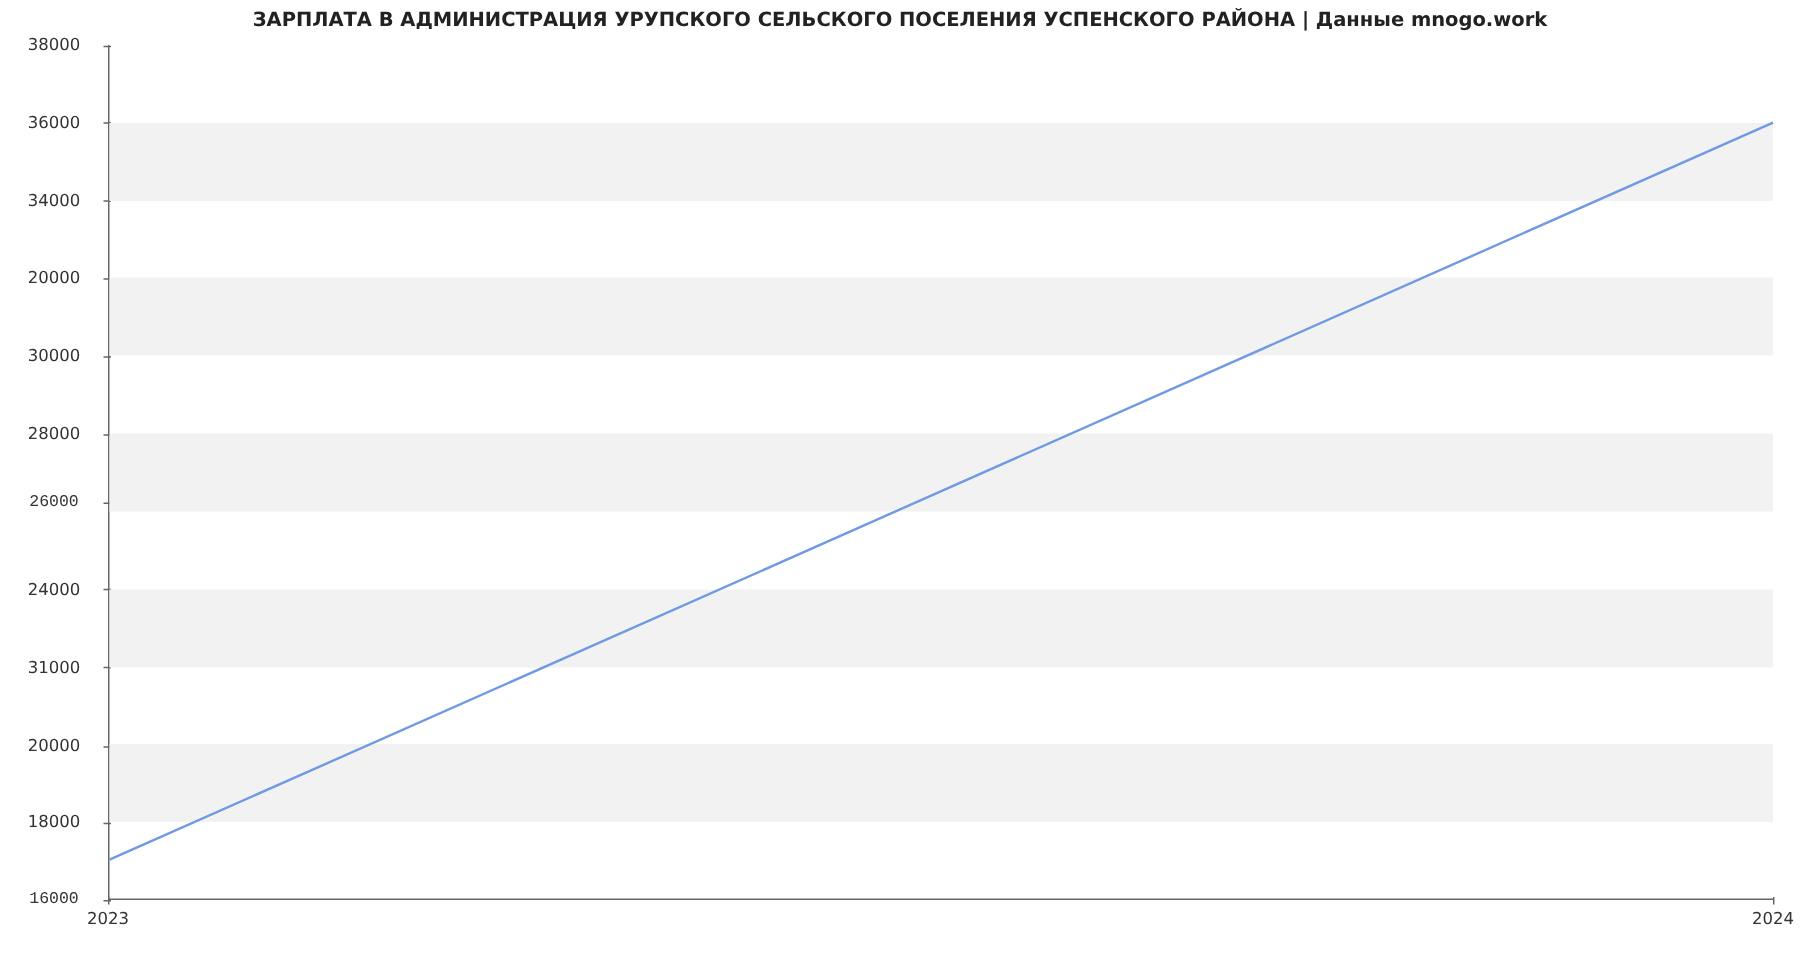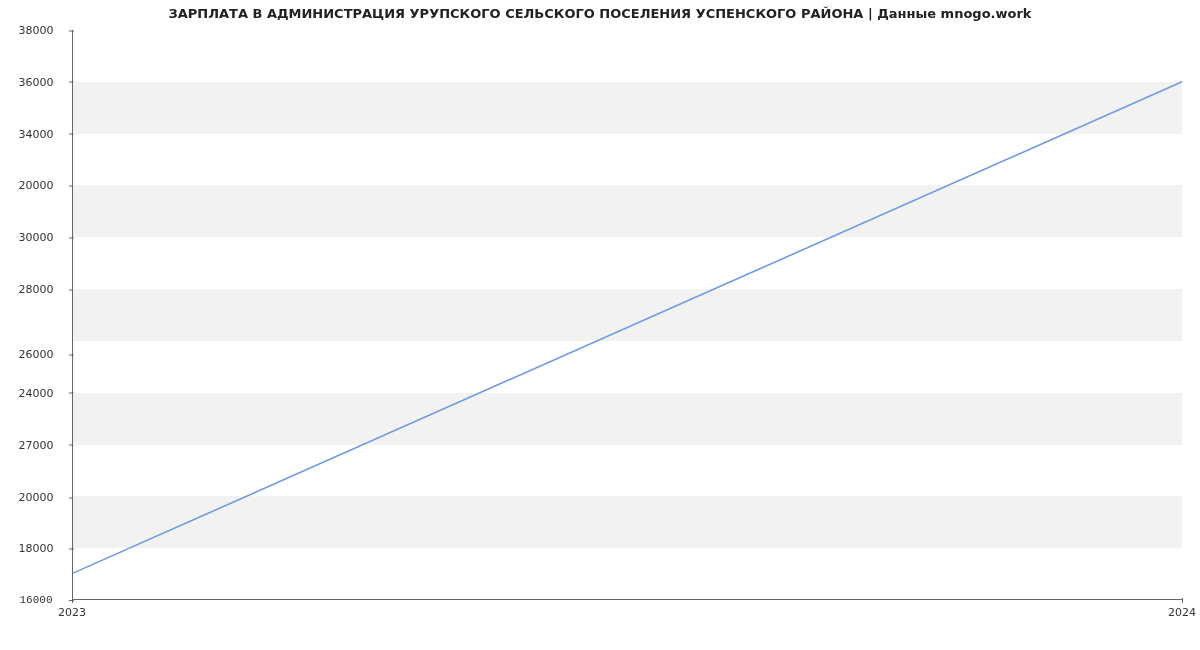--- a/index.html
+++ b/index.html
@@ -86,23 +86,23 @@
 </style>
 </head>
 <body>
 
 <div class="chart">
   <div class="title">ЗАРПЛАТА В АДМИНИСТРАЦИЯ УРУПСКОГО СЕЛЬСКОГО ПОСЕЛЕНИЯ УСПЕНСКОГО РАЙОНА | Данные mnogo.work</div>
 
   <div class="ytick" style="top:600px;font-family:Liberation Mono, monospace;"><span>16000</span><span class="tickmark"></span></div>
   <div class="ytick" style="top:548.18px;"><span>18000</span><span class="tickmark"></span></div>
   <div class="ytick" style="top:497px;"><span>20000</span><span class="tickmark"></span></div>
-  <div class="ytick" style="top:444.55px;"><span>27000</span><span class="tickmark"></span></div>
+  <div class="ytick" style="top:444.55px;"><span>31000</span><span class="tickmark"></span></div>
   <div class="ytick" style="top:392.73px;"><span>24000</span><span class="tickmark"></span></div>
-  <div class="ytick" style="top:354px;"><span>26000</span><span class="tickmark"></span></div>
+  <div class="ytick" style="top:335px;font-family:Liberation Mono, monospace;"><span>26000</span><span class="tickmark"></span></div>
   <div class="ytick" style="top:289.09px;"><span>28000</span><span class="tickmark"></span></div>
   <div class="ytick" style="top:237.27px;"><span>30000</span><span class="tickmark"></span></div>
   <div class="ytick" style="top:185.45px;"><span>20000</span><span class="tickmark"></span></div>
   <div class="ytick" style="top:133.64px;"><span>34000</span><span class="tickmark"></span></div>
   <div class="ytick" style="top:81.82px;"><span>36000</span><span class="tickmark"></span></div>
   <div class="ytick" style="top:30px;"><span>38000</span><span class="tickmark"></span></div>
 
   <div class="xtick" style="left:72px;"><span class="tickmark"></span><span>2023</span></div>
   <div class="xtick" style="left:1182px;"><span class="tickmark"></span><span>2024</span></div>
 

